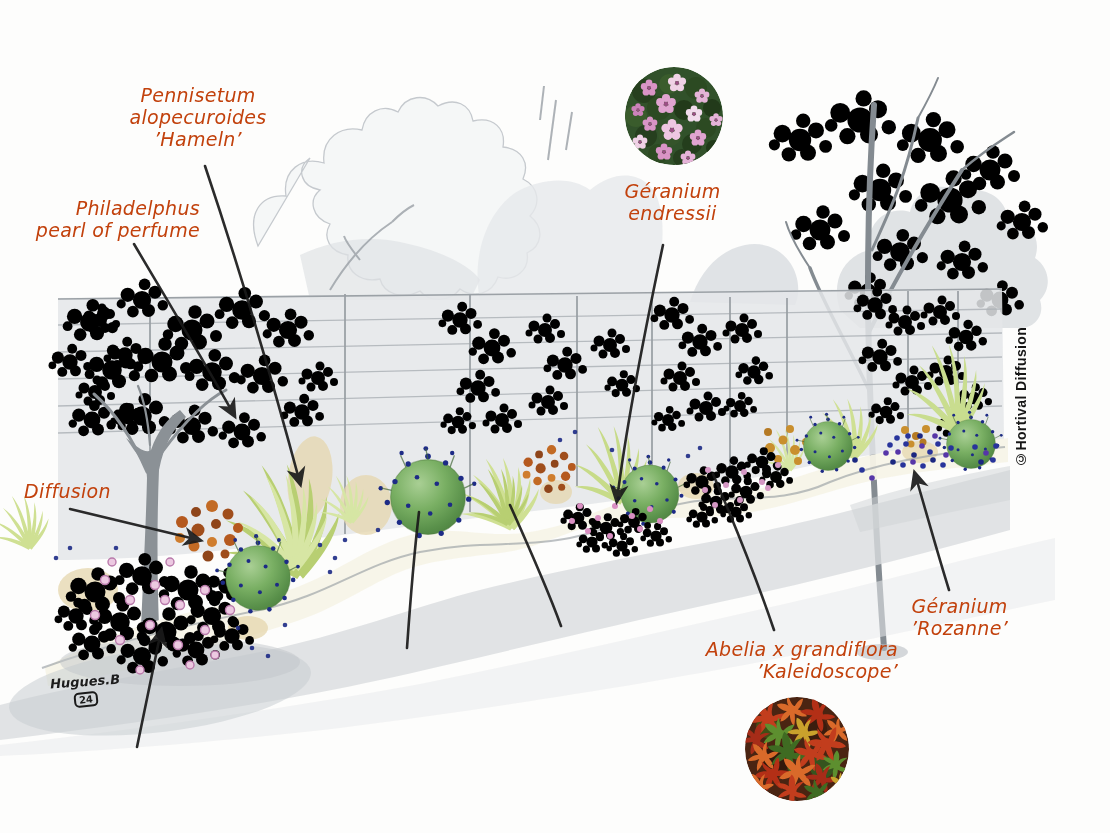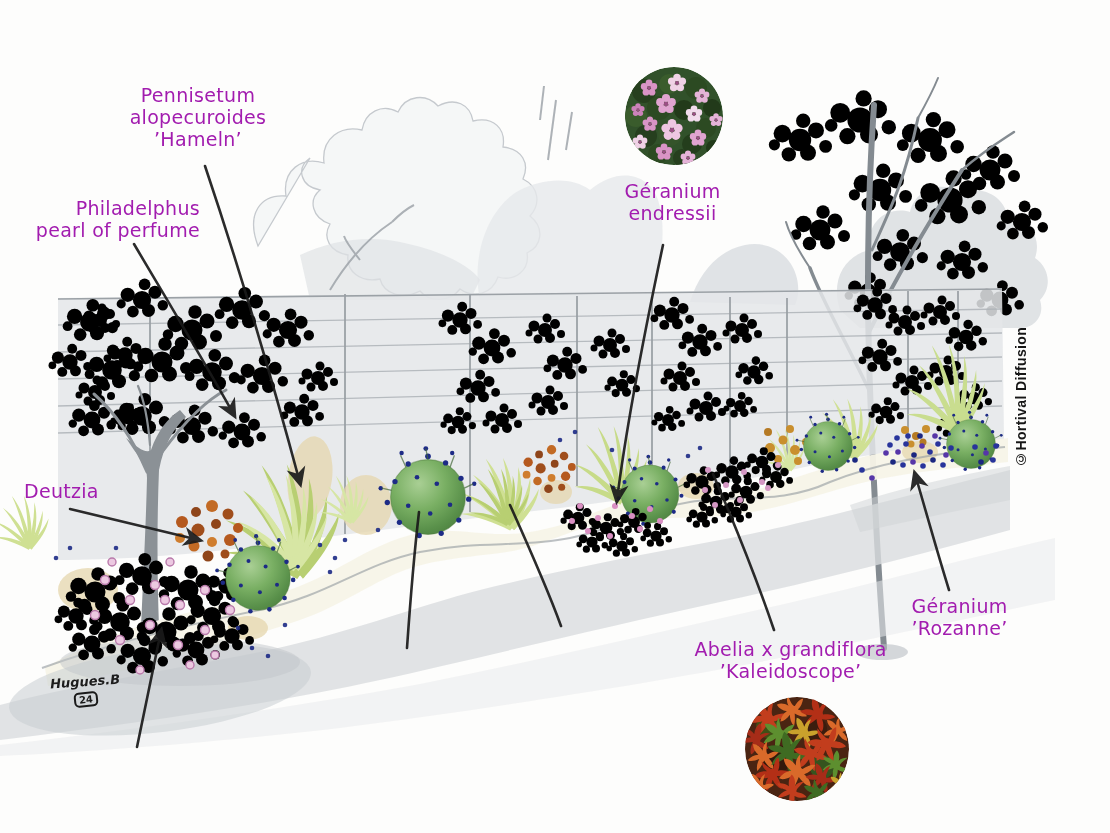--- a/index.html
+++ b/index.html
@@ -1,19 +1,19 @@
 <!DOCTYPE html>
 <html><head>
 <meta charset="utf-8">
 <style>
   html,body{margin:0;padding:0;background:#fff;}
   .stage{position:relative;width:1110px;height:833px;background:#fdfdfc;overflow:hidden;
          font-family:"DejaVu Sans",sans-serif;}
   .scene{position:absolute;left:0;top:0;}
-  .lbl{position:absolute;font-size:19px;line-height:1.16;color:#a21caf;
+  .lbl{position:absolute;font-style:italic;font-size:19px;line-height:1.16;color:#c2410c;
        text-align:center;white-space:pre-line;letter-spacing:.3px;}
   .lbl.left{text-align:left;}
   .credit{position:absolute;left:1013px;top:307px;height:160px;writing-mode:vertical-rl;
           transform:rotate(180deg);font-family:"Liberation Sans",sans-serif;font-weight:bold;
           font-size:14px;color:#161616;letter-spacing:.4px;}
   .signature{position:absolute;left:50px;top:674px;font-size:13px;font-weight:bold;font-style:italic;
              color:#1d1d1d;transform:rotate(-4deg);}
   .stamp{position:absolute;left:74px;top:692px;border:2px solid #1a1a1a;border-radius:5px;
          padding:0 3px;font-size:10px;font-weight:bold;color:#1a1a1a;transform:rotate(-6deg);}
 </style>
@@ -529,24 +529,24 @@
       <use href="#leafstar" transform="translate(-38,38) rotate(25) scale(.9)" fill="#d96a2a"></use>
     </g>
   </g>
 </svg>
 
 <div class="lbl" style="left:118px;top:84px;width:160px;">Pennisetum
 alopecuroides
 ’Hameln’</div>
 <div class="lbl" style="left:25px;top:197px;width:175px;text-align:right;">Philadelphus
 pearl of perfume</div>
-<div class="lbl left" style="left:24px;top:480px;width:110px;">Deutzia</div>
+<div class="lbl left" style="left:24px;top:480px;width:110px;">Diffusion</div>
 <div class="lbl" style="left:610px;top:180px;width:125px;">Géranium
 endressii</div>
-<div class="lbl" style="left:683px;top:638px;width:215px;">Abelia x grandiflora
+<div class="lbl" style="left:683px;top:638px;width:215px;text-align:right;">Abelia x grandiflora
 ’Kaleidoscope’</div>
 <div class="lbl" style="left:897px;top:595px;width:125px;">Géranium
 ’Rozanne’</div>
 
 <div class="credit">©Hortival Diffusion</div>
 
 <div class="signature">Hugues.B</div>
 <div class="stamp">24</div>
 
 </div>

